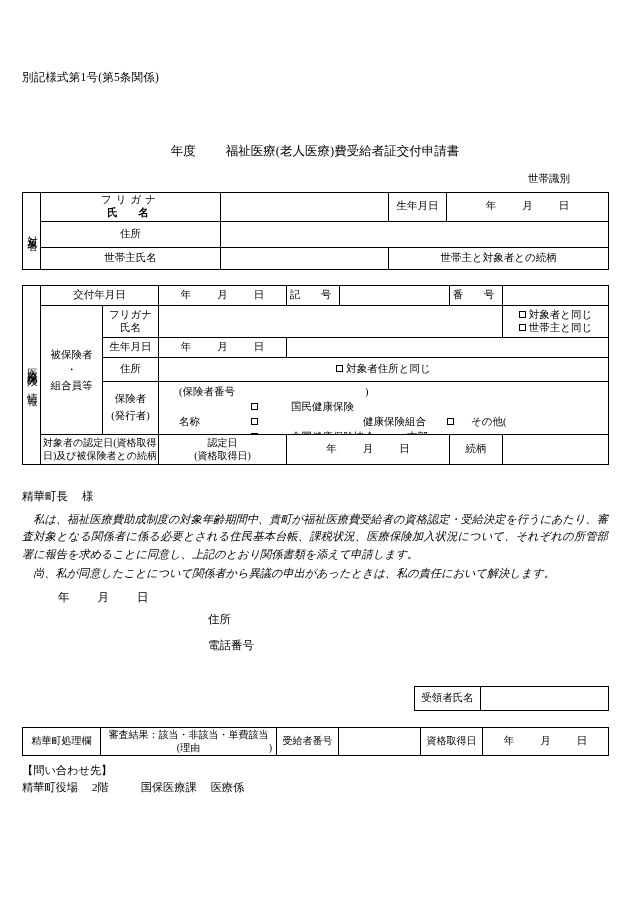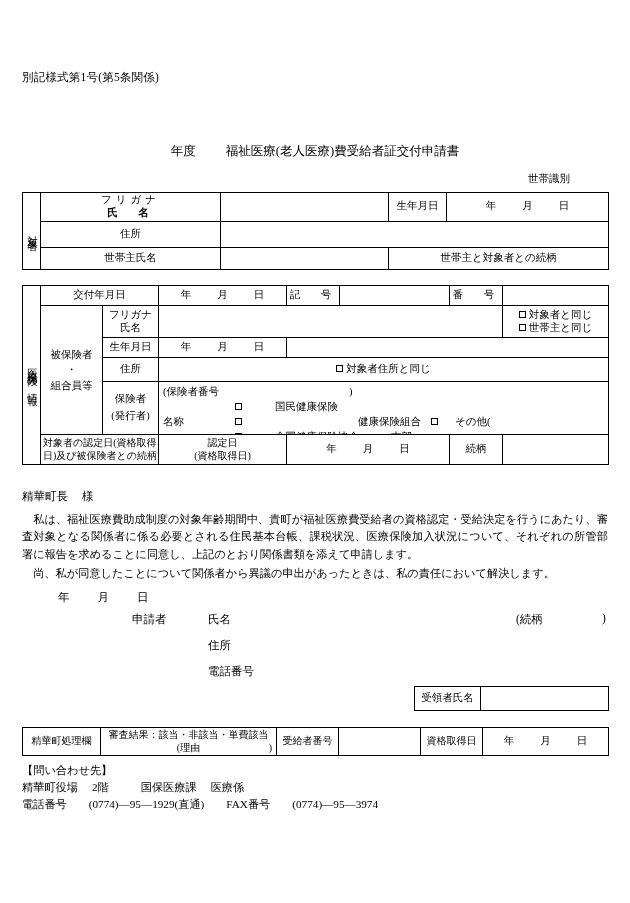--- a/index.html
+++ b/index.html
@@ -132,20 +132,21 @@
   }
   .addressee .sama { margin-left: 14px; }
 
   .para {
     position: absolute;
     left: 0;
     width: 586px;
     font-size: 11.2px;
     line-height: 1.55;
     text-align: justify;
+    font-style: italic;
   }
   .para1 { top: 511px; text-indent: 1em; }
   .para2 { top: 565px; text-indent: 1em; }
 
   .date-line {
     position: absolute;
     left: 36px;
     top: 590px;
     font-size: 11.5px;
     white-space: nowrap;
@@ -314,31 +315,31 @@
             <td colspan="5" class="right">
               <span class="chk"><span class="box"></span><span>対象者住所と同じ</span></span>
             </td>
           </tr>
 
           <tr>
             <td class="two-line" style="height:52px;line-height:1.6">
               <div>保険者</div>
               <div>(発行者)</div>
             </td>
-            <td colspan="6" class="left" style="padding:2px 4px;">
+            <td colspan="6" class="left" style="padding:2px 20px;">
               <div style="position:relative;height:48px;font-size:10.5px;line-height:1.45;">
                 <span style="position:absolute;left:0;top:0;">(保険者番号</span>
                 <span style="position:absolute;left:186px;top:0;">)</span>
 
                 <span class="chk" style="position:absolute;left:72px;top:15px;"><span class="box"></span></span>
                 <span style="position:absolute;left:112px;top:15px;">国民健康保険</span>
 
                 <span style="position:absolute;left:0;top:30px;">名称</span>
                 <span class="chk" style="position:absolute;left:72px;top:30px;"><span class="box"></span></span>
-                <span style="position:absolute;left:184px;top:30px;margin-left:11px;">健康保険組合</span>
+                <span style="position:absolute;left:184px;top:30px;">健康保険組合</span>
                 <span class="chk" style="position:absolute;left:268px;top:30px;"><span class="box"></span></span>
                 <span style="position:absolute;left:292px;top:30px;">その他(</span>
 
                 <span class="chk" style="position:absolute;left:72px;top:45px;"><span class="box"></span></span>
                 <span style="position:absolute;left:112px;top:45px;">全国健康保険協会</span>
                 <span style="position:absolute;left:228px;top:45px;">支部</span>
               </div>
             </td>
           </tr>
 
@@ -370,26 +371,20 @@
     </div>
 
     <div class="para para1">私は、福祉医療費助成制度の対象年齢期間中、貴町が福祉医療費受給者の資格認定・受給決定を行うにあたり、審査対象となる関係者に係る必要とされる住民基本台帳、課税状況、医療保険加入状況について、それぞれの所管部署に報告を求めることに同意し、上記のとおり関係書類を添えて申請します。</div>
     <div class="para para2">尚、私が同意したことについて関係者から異議の申出があったときは、私の責任において解決します。</div>
 
     <div class="date-line">
       <span class="y">年</span><span class="m">月</span><span class="d">日</span>
     </div>
 
     <div class="applicant-block">
-      <div class="app-row">
-        <span class="app-label">申請者</span>
-        <span class="app-field">氏名</span>
-        <span class="app-zokugara">(続柄</span>
-        <span class="app-paren-close">)</span>
-      </div>
       <div class="app-row">
         <span class="app-field">住所</span>
       </div>
       <div class="app-row">
         <span class="app-field">電話番号</span>
       </div>
     </div>
 
     <div class="tbl-receipt">
       <table class="grid" style="width:194px">
@@ -437,19 +432,16 @@
           </tr>
         </tbody>
       </table>
     </div>
 
     <div class="contact">
       <div>【問い合わせ先】</div>
       <div>
         <span>精華町役場</span><span class="gap-a">2階</span><span style="margin-left:32px;">国保医療課</span><span class="gap-a">医療係</span>
       </div>
-      <div>
-        <span>電話番号</span><span class="gap-b">(0774)—95—1929(直通)</span><span class="gap-b">FAX番号</span><span class="gap-b">(0774)—95—3974</span>
-      </div>
     </div>
 
   </div>
 </div>
 
 </body></html>

